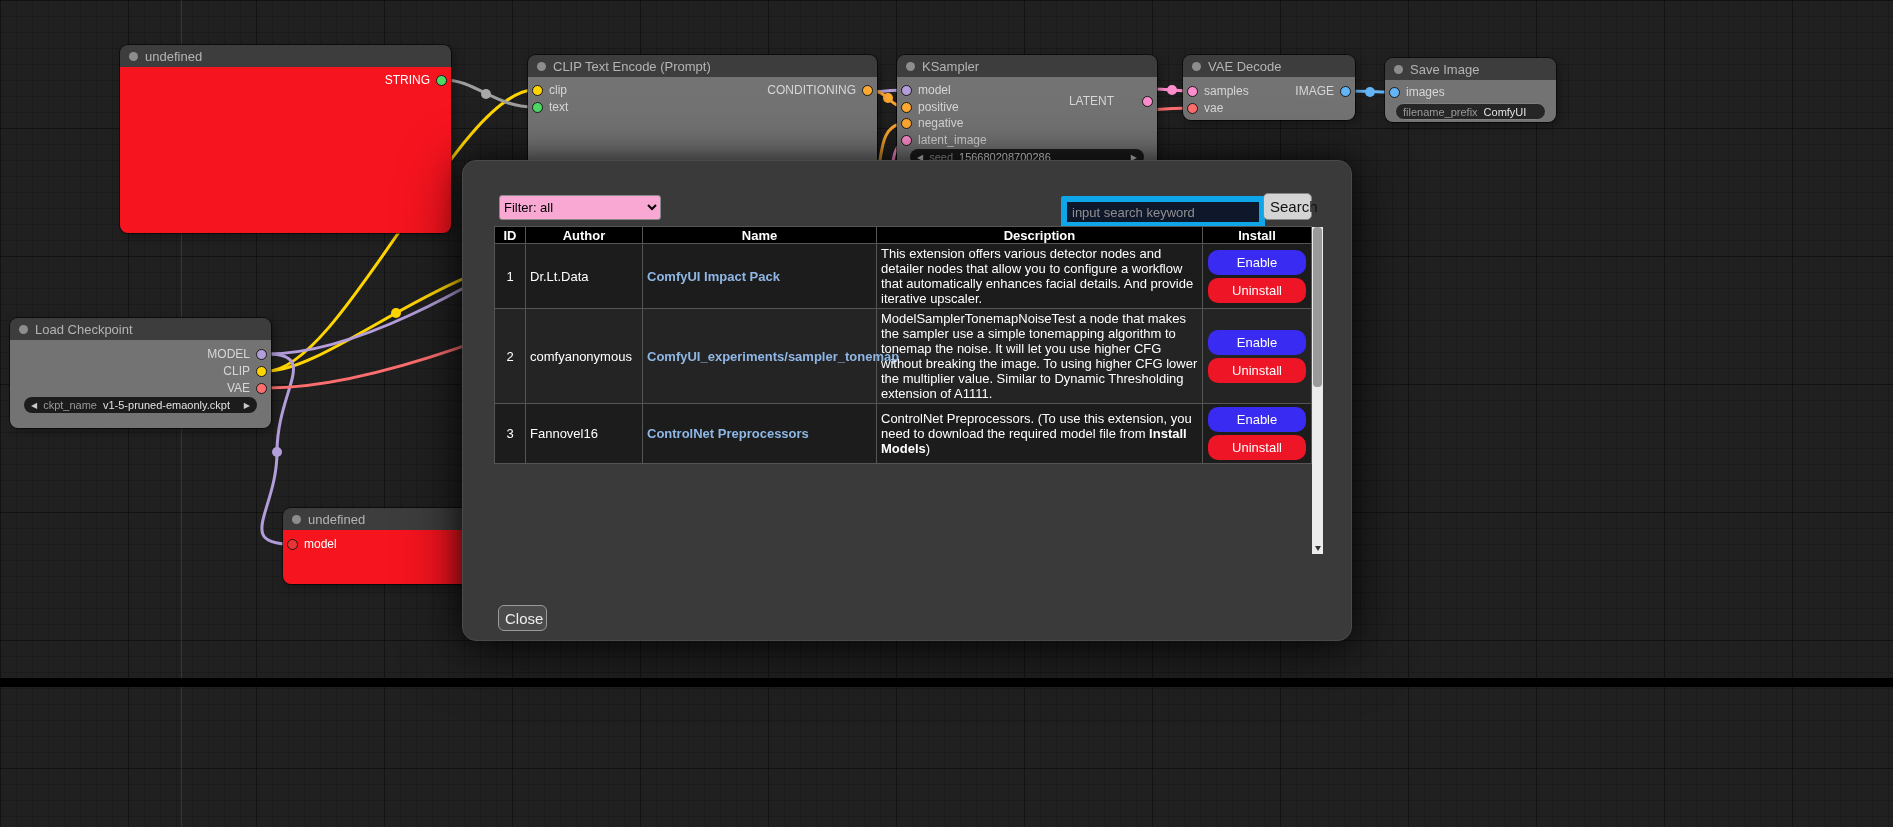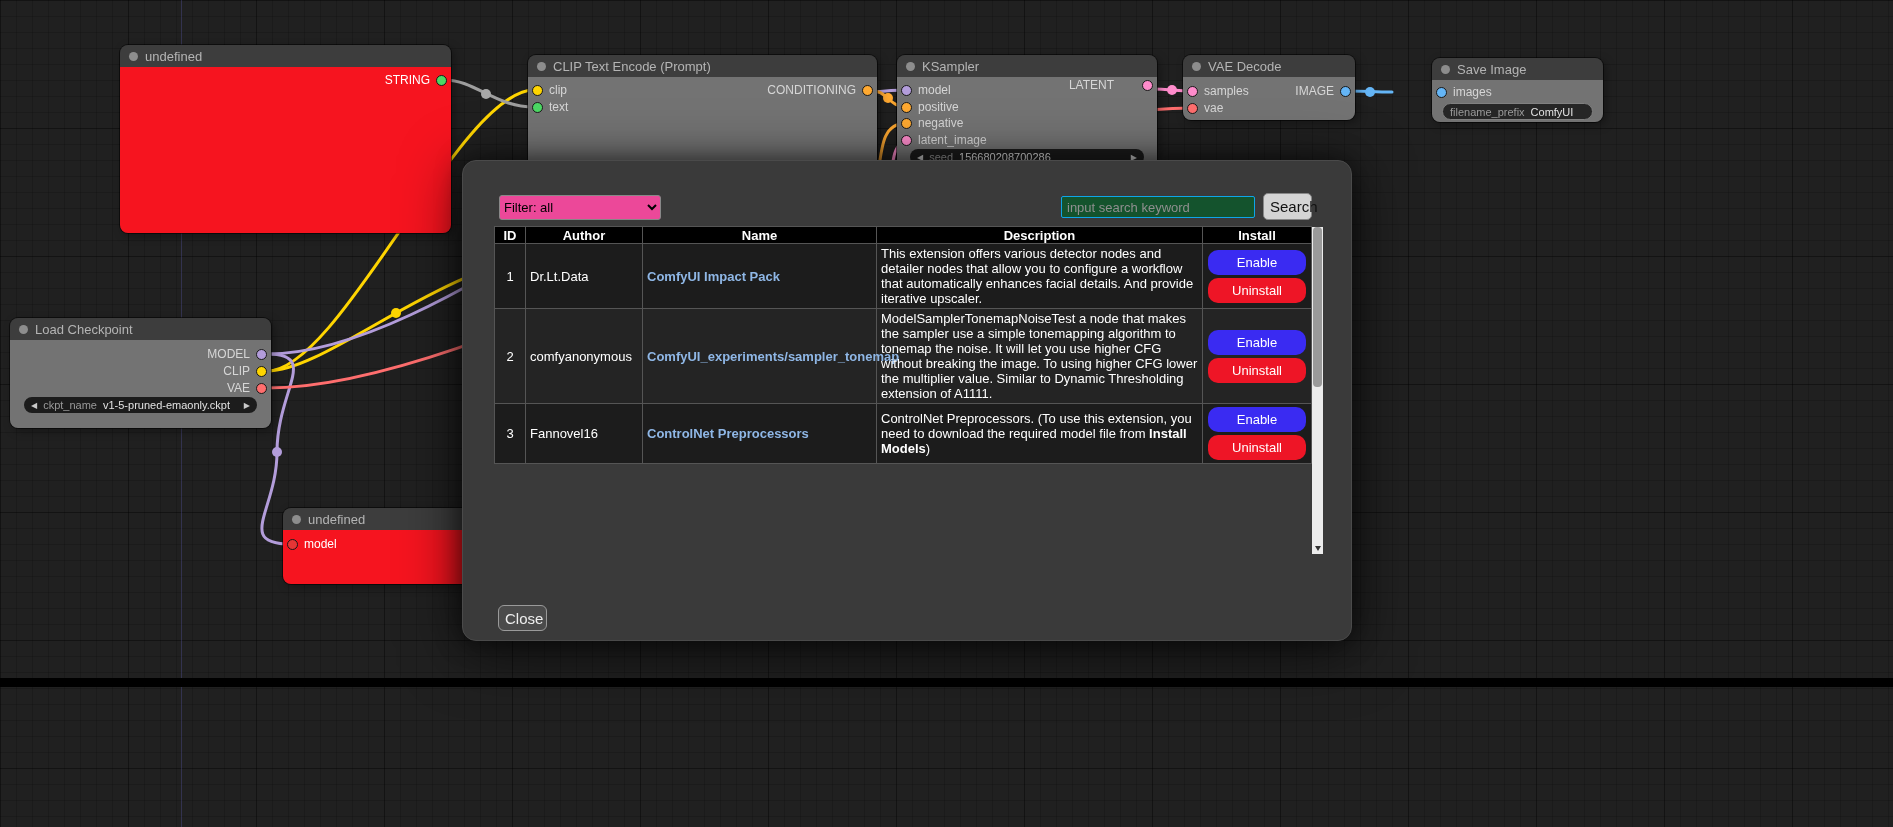--- a/index.html
+++ b/index.html
@@ -43,24 +43,24 @@
   .widget .wname{color:#9a9a9a;flex:none;}
   .widget .wval{flex:1;text-align:left;color:#e2e2e2;white-space:nowrap;overflow:hidden;}
   .widget .warr{color:#c9c9c9;font-size:8px;flex:none;cursor:pointer;}
   .widget.outlined{background:#262626;border:1px solid #808080;border-radius:9px;}
 
   
   .dialog{position:absolute;left:462px;top:160px;width:888px;height:479px;z-index:5;
     background:#3a3a3a;border:1px solid #4a4a4a;border-radius:14px;
     box-shadow:0 10px 60px rgba(0,0,0,.65),0 0 25px rgba(0,0,0,.5);}
   .filter-select{position:absolute;left:36px;top:34px;width:162px;height:25px;
-    background:#ec4899;color:#000;font-size:13px;border:1px solid #888;border-radius:3px;
+    background:#f9a8d4;color:#000;font-size:13px;border:1px solid #888;border-radius:3px;
     font-family:"Liberation Sans",sans-serif;}
   .search-input{position:absolute;left:598px;top:35px;width:182px;height:20px;
-    background:#14532d;border:1px solid #0ea5e9;border-radius:2px;color:#ddd;
+    background:#0f172a;border:6px solid #0ea5e9;border-radius:2px;color:#ddd;
     font-size:13px;padding:0 5px;font-family:"Liberation Sans",sans-serif;}
   .search-input::placeholder{color:#8f8f8f;}
   .search-btn{position:absolute;left:800px;top:32px;width:49px;height:27px;
     background:#d4d4d4;color:#111;border:1px solid #888;border-radius:5px;
     font-size:15px;font-family:"Liberation Sans",sans-serif;cursor:pointer;}
   .close-btn{position:absolute;left:35px;top:444px;width:49px;height:26px;
     background:#4b4b4b;color:#eee;border:1px solid #9a9a9a;border-radius:6px;
     font-size:15px;font-family:"Liberation Sans",sans-serif;cursor:pointer;}
 
   .ext-table{position:absolute;left:31px;top:65px;width:817px;
@@ -188,21 +188,21 @@
       <span class="plbl">positive</span>
     </div>
     <div class="port in" style="top:38px;">
       <span class="pdot" style="background:#ffa931;"></span>
       <span class="plbl">negative</span>
     </div>
     <div class="port in" style="top:55px;">
       <span class="pdot" style="background:#ff8ccc;"></span>
       <span class="plbl">latent_image</span>
     </div>
-    <div class="port out" style="top:0;gap:28px;">
+    <div class="port out" style="top:16px;gap:28px;">
       <span class="pdot" style="background:#ff8ccc;"></span>
       <span class="plbl">LATENT</span>
     </div>
     <div class="widget" style="left:13px;right:13px;top:72px;">
       <span class="warr">◀</span>
       <span class="wname">seed</span>
       <span class="wval">156680208700286</span>
       <span class="warr">▶</span>
     </div>
   </div>
@@ -222,21 +222,21 @@
       <span class="pdot" style="background:#ff6e6e;"></span>
       <span class="plbl">vae</span>
     </div>
     <div class="port out" style="top:6px;">
       <span class="pdot" style="background:#64b5f6;"></span>
       <span class="plbl">IMAGE</span>
     </div>
   </div>
 </div>
 
-<div class="node" style="left:1385px;top:58px;width:171px;height:64px;margin-left:47px;">
+<div class="node" style="left:1385px;top:58px;width:171px;height:64px;">
   <div class="node-header">
     <span class="title-dot"></span>
     <span>Save Image</span>
   </div>
   <div class="node-body">
     <div class="port in" style="top:4px;">
       <span class="pdot" style="background:#64b5f6;"></span>
       <span class="plbl">images</span>
     </div>
     <div class="widget outlined" style="left:10px;right:10px;top:23px;height:15px;">

